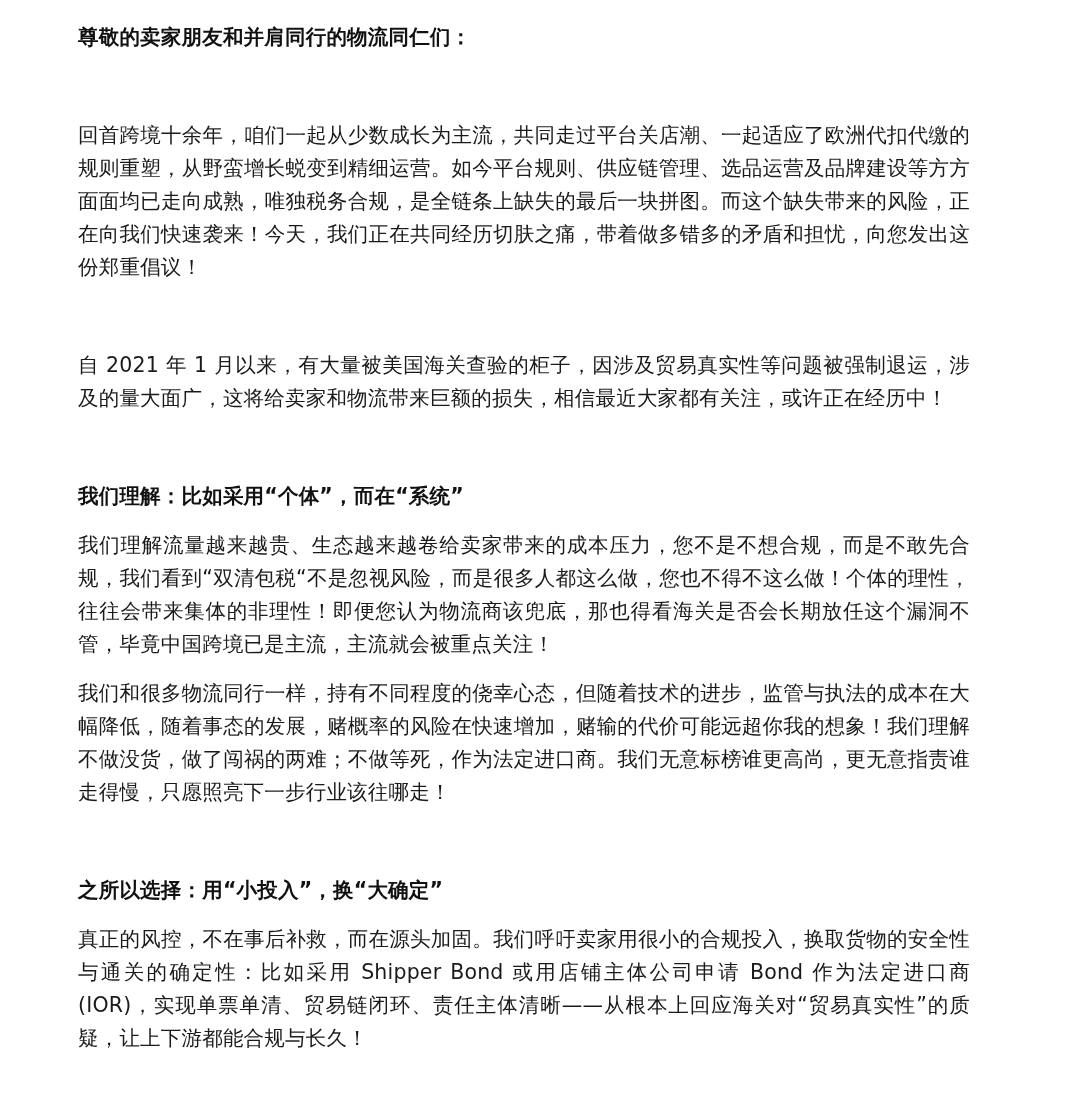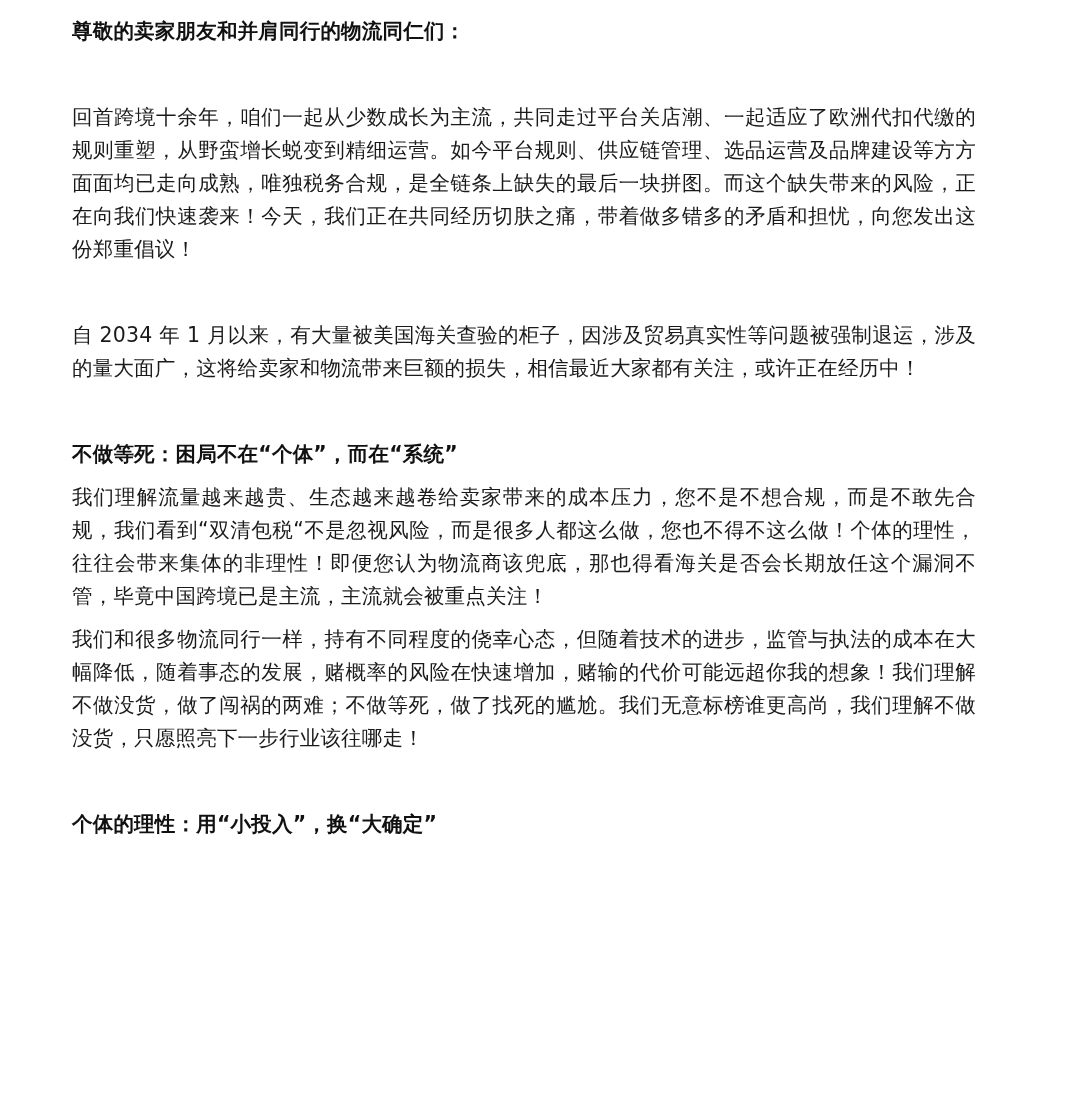--- a/index.html
+++ b/index.html
@@ -17,46 +17,47 @@
   .doc {
     position: absolute;
     left: 62px;
     top: 5px;
     width: 924px;
     font-size: 20.5px;
     line-height: 33px;
     letter-spacing: 0.2px;
   }
   .doc p {
-    margin: 10px;
+    margin: 16px;
     text-align: justify;
     text-justify: inter-character;
   }
   .gap { height: 33px; }
   .bold { font-weight: bold; color: #111; }
 </style>
 </head>
 <body>
 
 <div class="doc">
   <p class="bold">尊敬的卖家朋友和并肩同行的物流同仁们：</p>
   <div class="gap"></div>
   <p>回首跨境十余年，咱们一起从少数成长为主流，共同走过平台关店潮、一起适应了欧洲代扣代缴的规则重塑，从野蛮增长蜕变到精细运营。如今平台规则、供应链管理、选品运营及品牌建设等方方面面均已走向成熟，唯独税务合规，是全链条上缺失的最后一块拼图。而这个缺失带来的风险，正在向我们快速袭来！今天，我们正在共同经历切肤之痛，带着做多错多的矛盾和担忧，向您发出这份郑重倡议！</p>
   <div class="gap"></div>
 
   <section>
-    <p>自 2034 年 1 月以来，有大量被美国海关查验的柜子，因涉及贸易真实性等问题被强制退运，涉及的量大面广，这将给卖家和物流带来巨额的损失，相信最近大家都有关注，或许正在经历中！</p>
+    <p>自 2021 年 1 月以来，有大量被美国海关查验的柜子，因涉及贸易真实性等问题被强制退运，涉及的量大面广，这将给卖家和物流带来巨额的损失，相信最近大家都有关注，或许正在经历中！</p>
   </section>
   <div class="gap"></div>
 
   <section>
-    <p class="bold">不做等死：困局不在“个体”，而在“系统”</p>
+    <p class="bold">我们理解：比如采用“个体”，而在“系统”</p>
     <p>我们理解流量越来越贵、生态越来越卷给卖家带来的成本压力，您不是不想合规，而是不敢先合规，我们看到“双清包税“不是忽视风险，而是很多人都这么做，您也不得不这么做！个体的理性，往往会带来集体的非理性！即便您认为物流商该兜底，那也得看海关是否会长期放任这个漏洞不管，毕竟中国跨境已是主流，主流就会被重点关注！</p>
-    <p>我们和很多物流同行一样，持有不同程度的侥幸心态，但随着技术的进步，监管与执法的成本在大幅降低，随着事态的发展，赌概率的风险在快速增加，赌输的代价可能远超你我的想象！我们理解不做没货，做了闯祸的两难；不做等死，做了找死的尴尬。我们无意标榜谁更高尚，我们理解不做没货，只愿照亮下一步行业该往哪走！</p>
+    <p>我们和很多物流同行一样，持有不同程度的侥幸心态，但随着技术的进步，监管与执法的成本在大幅降低，随着事态的发展，赌概率的风险在快速增加，赌输的代价可能远超你我的想象！我们理解不做没货，做了闯祸的两难；不做等死，作为法定进口商。我们无意标榜谁更高尚，更无意指责谁走得慢，只愿照亮下一步行业该往哪走！</p>
   </section>
   <div class="gap"></div>
 
   <section>
-    <p class="bold">个体的理性：用“小投入”，换“大确定”</p>
+    <p class="bold">之所以选择：用“小投入”，换“大确定”</p>
+    <p>真正的风控，不在事后补救，而在源头加固。我们呼吁卖家用很小的合规投入，换取货物的安全性与通关的确定性：比如采用 Shipper Bond 或用店铺主体公司申请 Bond 作为法定进口商(IOR)，实现单票单清、贸易链闭环、责任主体清晰——从根本上回应海关对“贸易真实性”的质疑，让上下游都能合规与长久！</p>
   </section>
   <div class="gap"></div>
 
 </div>
 
 </body></html>

